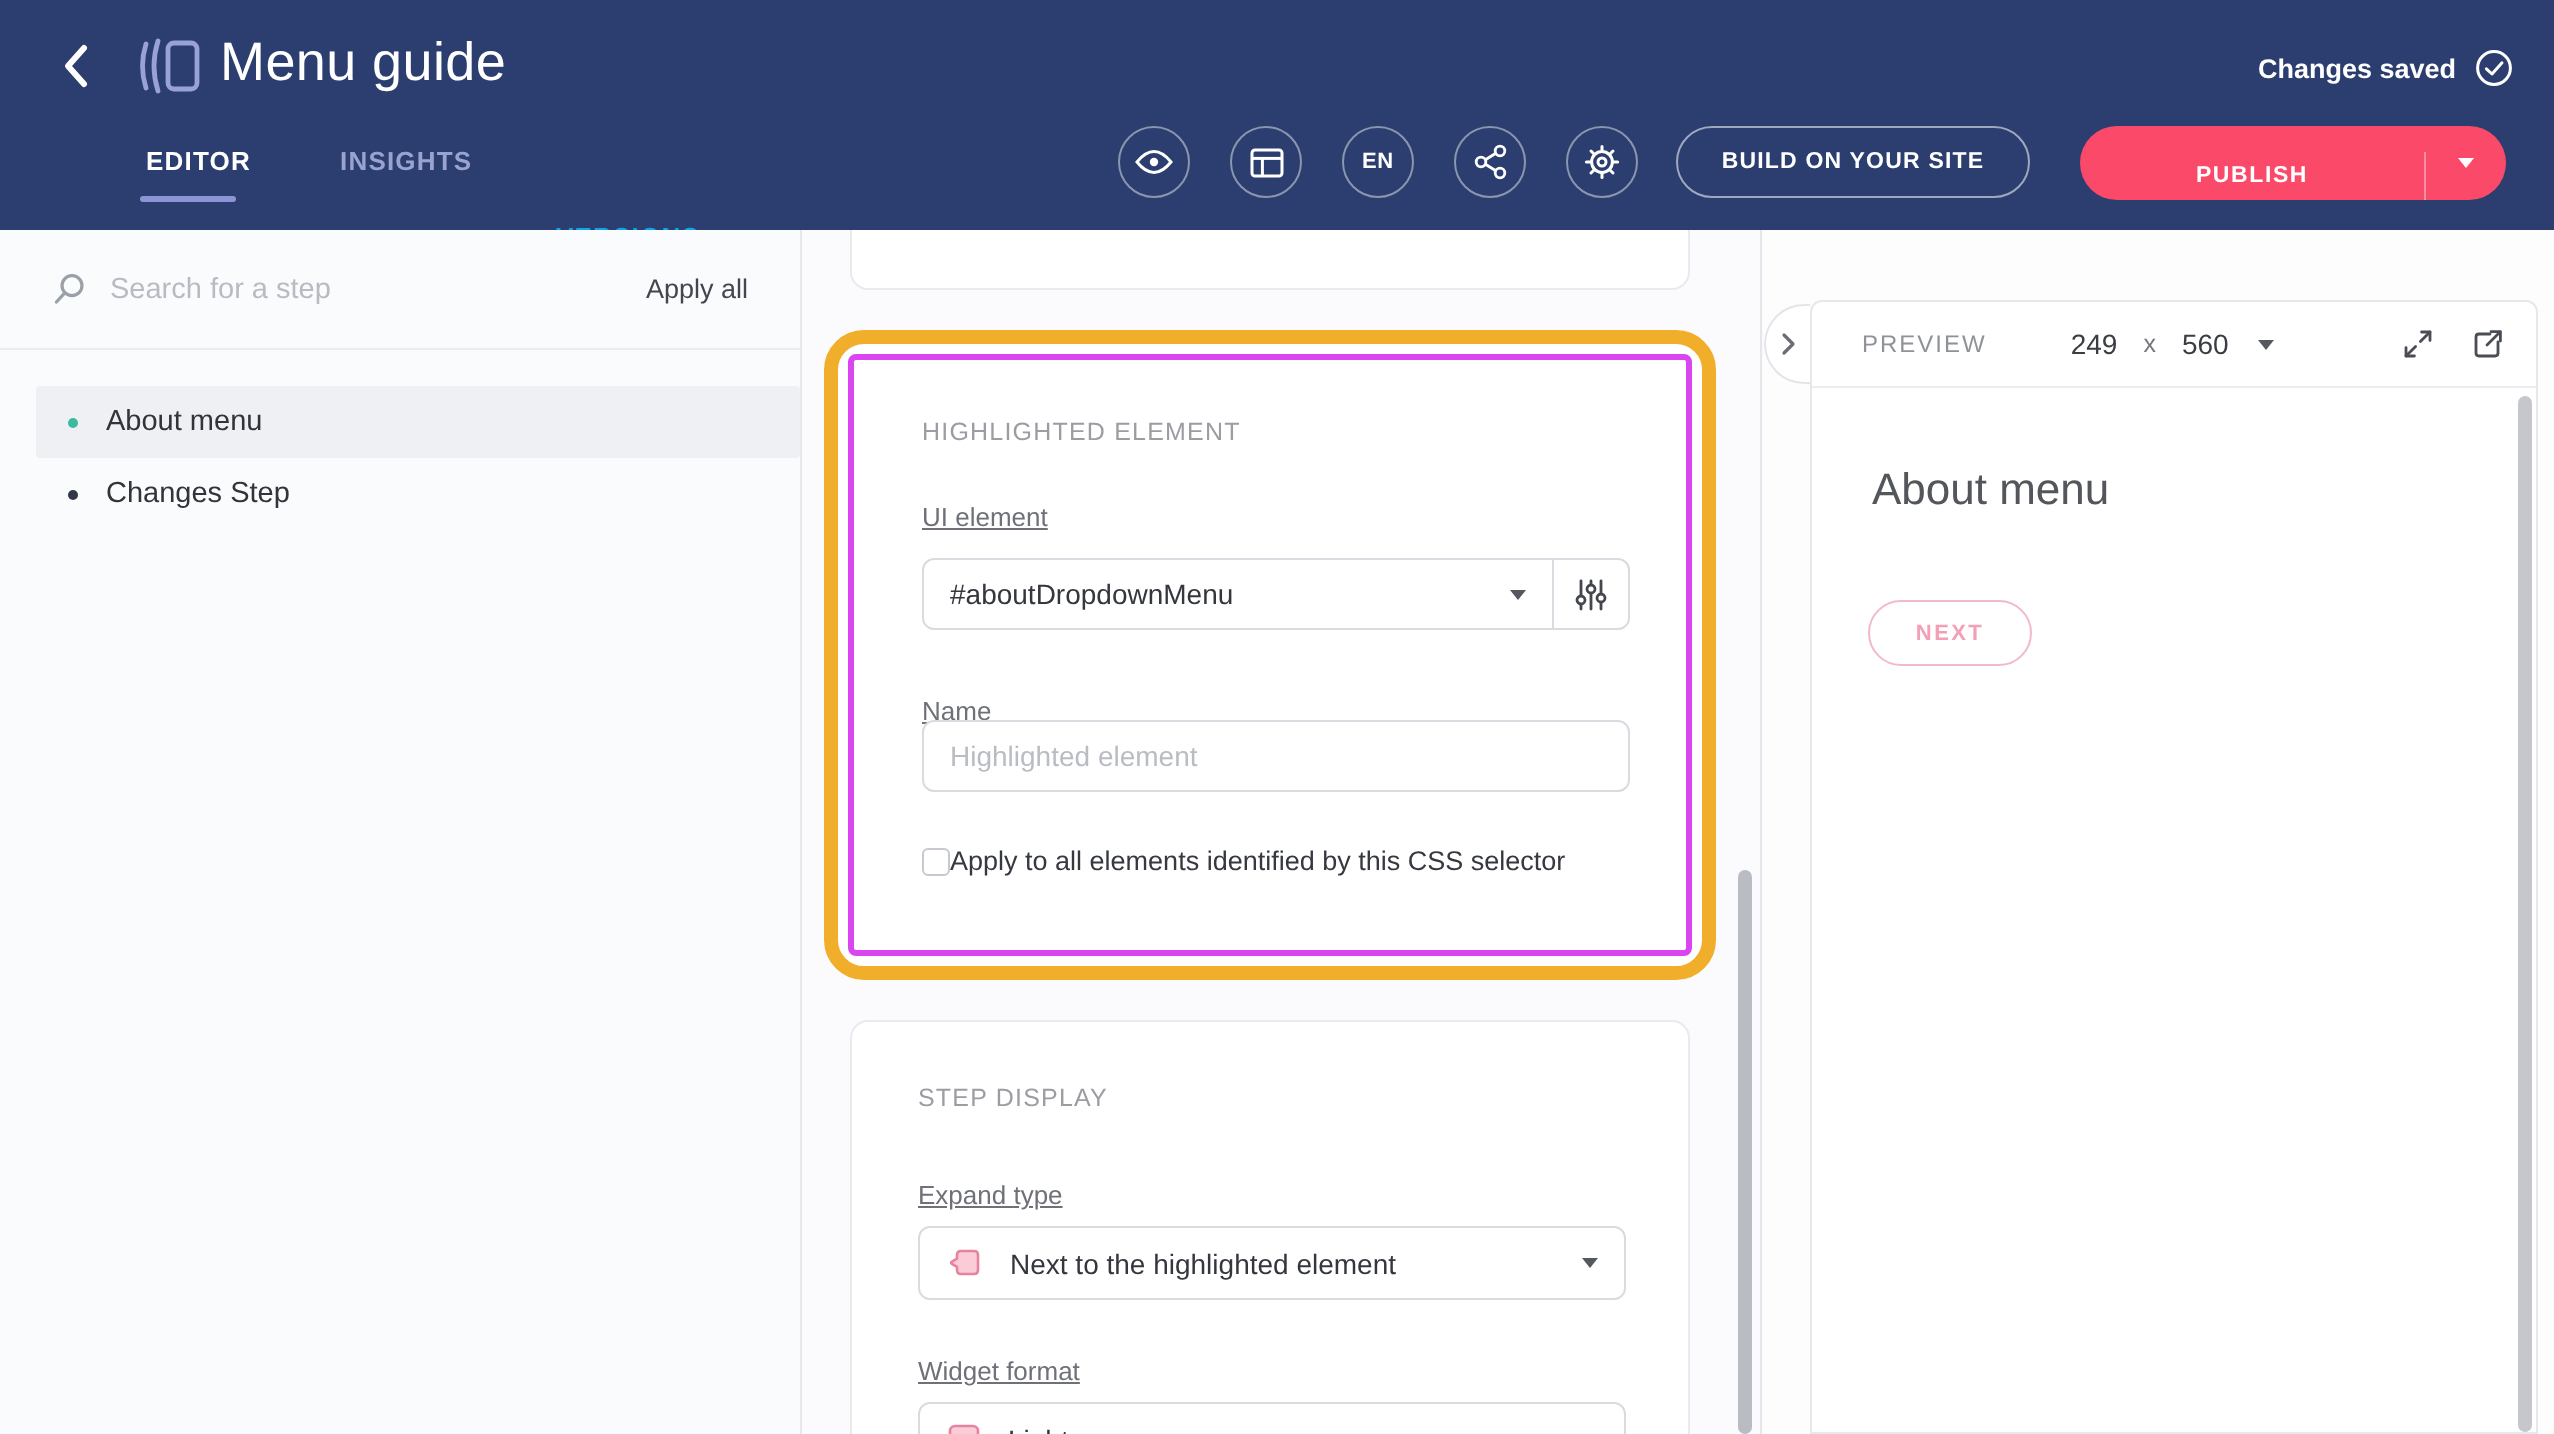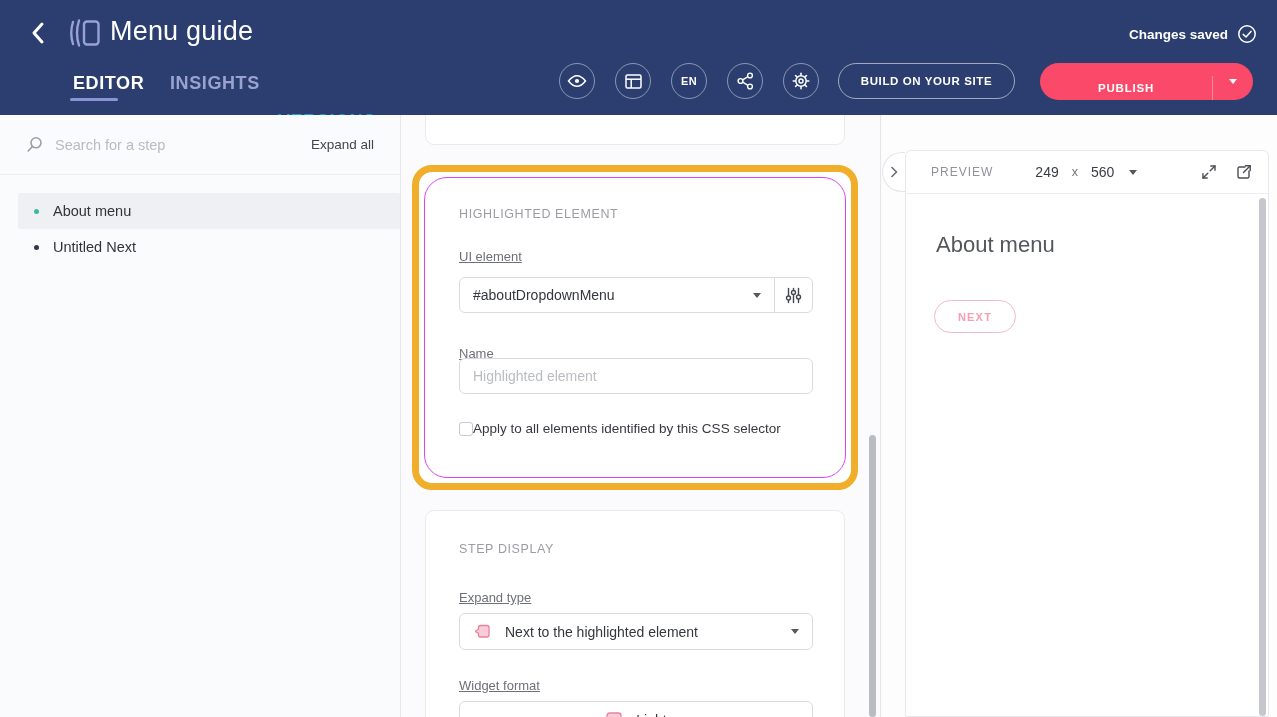--- a/index.html
+++ b/index.html
@@ -6,21 +6,21 @@
   html,body { background:#e9eaee; }
   .app {
     position:relative; width:1277px; height:717px; overflow:hidden;
     font-family:"Liberation Sans", sans-serif; background:#fbfbfd;
   }
   
   .header { position:absolute; left:0; top:0; width:1277px; height:115px; background:#2b3e6f; }
   .back-btn { position:absolute; left:26px; top:20px; width:26px; height:26px; cursor:pointer; }
   .logo { position:absolute; left:66px; top:17px; }
   .app-title { position:absolute; left:110px; top:16px; color:#ffffff; font-size:27px; font-weight:500; letter-spacing:.2px; }
-  .tab { position:absolute; top:73px; font-size:18px; font-weight:700; letter-spacing:.6px; cursor:pointer; }
+  .tab { position:absolute; top:73px; font-size:13px; font-weight:700; letter-spacing:.6px; cursor:pointer; }
   .tab-editor { left:73px; color:#ffffff; }
   .tab-insights { left:170px; color:#9aa3cf; }
   .tab-versions { left:278px; color:#0ea5e9;margin-top:38px; }
   .tab-underline { position:absolute; left:70px; top:98px; width:48px; height:3px; background:#8b95d5; border-radius:2px; }
   .circle-btn {
     position:absolute; top:63px; width:36px; height:36px; border-radius:50%;
     border:1px solid rgba(255,255,255,.45); display:flex; align-items:center; justify-content:center; cursor:pointer;
   }
   .lang-label { color:#fff; font-size:11px; font-weight:700; letter-spacing:.3px; }
   .build-btn {
@@ -52,38 +52,38 @@
   .step-dot.active { background:#3cba9f; }
   .step-dot.inactive { background:#333848; }
   .step-label { margin-left:14px; font-size:14.5px; color:#31343a; }
   
   .main { position:absolute; left:401px; top:115px; width:480px; height:602px; background:#fbfbfd;
     border-right:1px solid #e5e6ea; overflow:hidden; }
   .card { background:#fff; border:1px solid #e9eaee; border-radius:9px; }
   .partial-top-card { position:absolute; left:24px; top:-26px; width:420px; height:56px; }
   .highlight-ring { position:absolute; left:11px; top:50px; width:446px; height:325px;
     border:7px solid #f1ae2b; border-radius:20px; background:#ffffff; padding:5px; }
-  .inner-card { position:relative; width:100%; height:100%; border:1px solid #d946ef; border-radius:23px; background:#fff; }
+  .inner-card { position:relative; width:100%; height:100%; border:3px solid #d946ef; border-radius:4px; background:#fff; }
   .section-title { position:absolute; left:34px; font-size:12.5px; color:#9b9da3; letter-spacing:.6px; }
   .field-label { position:absolute; left:34px; font-size:13px; color:#6e7177;text-decoration:underline; }
   .control-row { position:absolute; left:34px; width:354px; display:flex; }
   .select-box { height:36px; background:#fff; border:1px solid #d9dbe0; border-radius:6px;
     display:flex; align-items:center; padding:0 13px; font-size:14px; color:#34373d; cursor:pointer; }
   .caret-down { width:0; height:0; border-left:4px solid transparent; border-right:4px solid transparent;
     border-top:5px solid #55585e; margin-left:auto; }
   .selector-settings-btn { width:39px; height:36px; margin-left:-1px; border:1px solid #d9dbe0;
     border-radius:0 6px 6px 0; background:#fff; display:flex; align-items:center; justify-content:center; cursor:pointer; }
   .text-input { height:36px; width:354px; border:1px solid #d9dbe0; border-radius:6px; padding:0 13px;
     font-size:14px; color:#34373d; font-family:"Liberation Sans", sans-serif; outline:none; background:#fff; }
   .text-input::placeholder { color:#b9bcc3; }
   .checkbox-row { position:absolute; left:34px; display:flex; align-items:center; }
   .checkbox { width:14px; height:14px; border:1.5px solid #c6c9cf; border-radius:3px; background:#fff; cursor:pointer; flex:none; }
   .checkbox-label { font-size:13.5px; color:#36393f; }
   .step-display-card { position:absolute; left:24px; top:395px; width:420px; height:330px; }
-  .widget-select { width:354px; height:37px;justify-content:center; }
+  .widget-select { width:354px; height:37px; }
   .widget-icon { margin-right:13px; display:flex; align-items:center; }
   .main-scrollbar { position:absolute; right:4px; top:320px; width:7px; height:282px; background:#b9bcc3; border-radius:4px; }
   
   .preview-panel { position:absolute; left:882px; top:115px; width:395px; height:602px; background:#fdfdfe; }
   .collapse-tab { position:absolute; left:0; top:37px; width:23px; height:40px; background:#fff;
     border:1px solid #e4e5e9; border-right:none; border-radius:20px 0 0 20px;
     display:flex; align-items:center; justify-content:center; cursor:pointer; }
   .preview-card { position:absolute; left:23px; top:35px; width:364px; height:567px; background:#fff;
     border:1px solid #e7e8ec; border-radius:6px 6px 0 0; }
   .preview-header { height:43px; border-bottom:1px solid #ededf1; display:flex; align-items:center; padding:0 16px 0 25px; }
@@ -187,30 +187,30 @@
     </div>
   </div>
 
   <div class="sidebar">
     <div class="search-row">
       <svg width="17" height="17" viewBox="0 0 17 17">
         <circle cx="10" cy="6.8" r="5" fill="none" stroke="#9aa0a8" stroke-width="1.6"></circle>
         <line x1="6.3" y1="10.6" x2="2.2" y2="15" stroke="#9aa0a8" stroke-width="1.6" stroke-linecap="round"></line>
       </svg>
       <input class="search-input" placeholder="Search for a step" style="">
-      <span class="expand-all">Expand all</span>
+      <span class="expand-all">Apply all</span>
     </div>
     <div class="step-list">
       <div class="step-item selected">
         <div class="step-dot active"></div>
         <span class="step-label">About menu</span>
       </div>
       <div class="step-item">
         <div class="step-dot inactive"></div>
-        <span class="step-label">Untitled Next</span>
+        <span class="step-label">Changes Step</span>
       </div>
     </div>
   </div>
 
   <div class="main">
     <div class="card partial-top-card"></div>
 
     <div class="highlight-ring">
       <div class="inner-card">
         <div class="section-title" style="top:29px;">HIGHLIGHTED ELEMENT</div>

